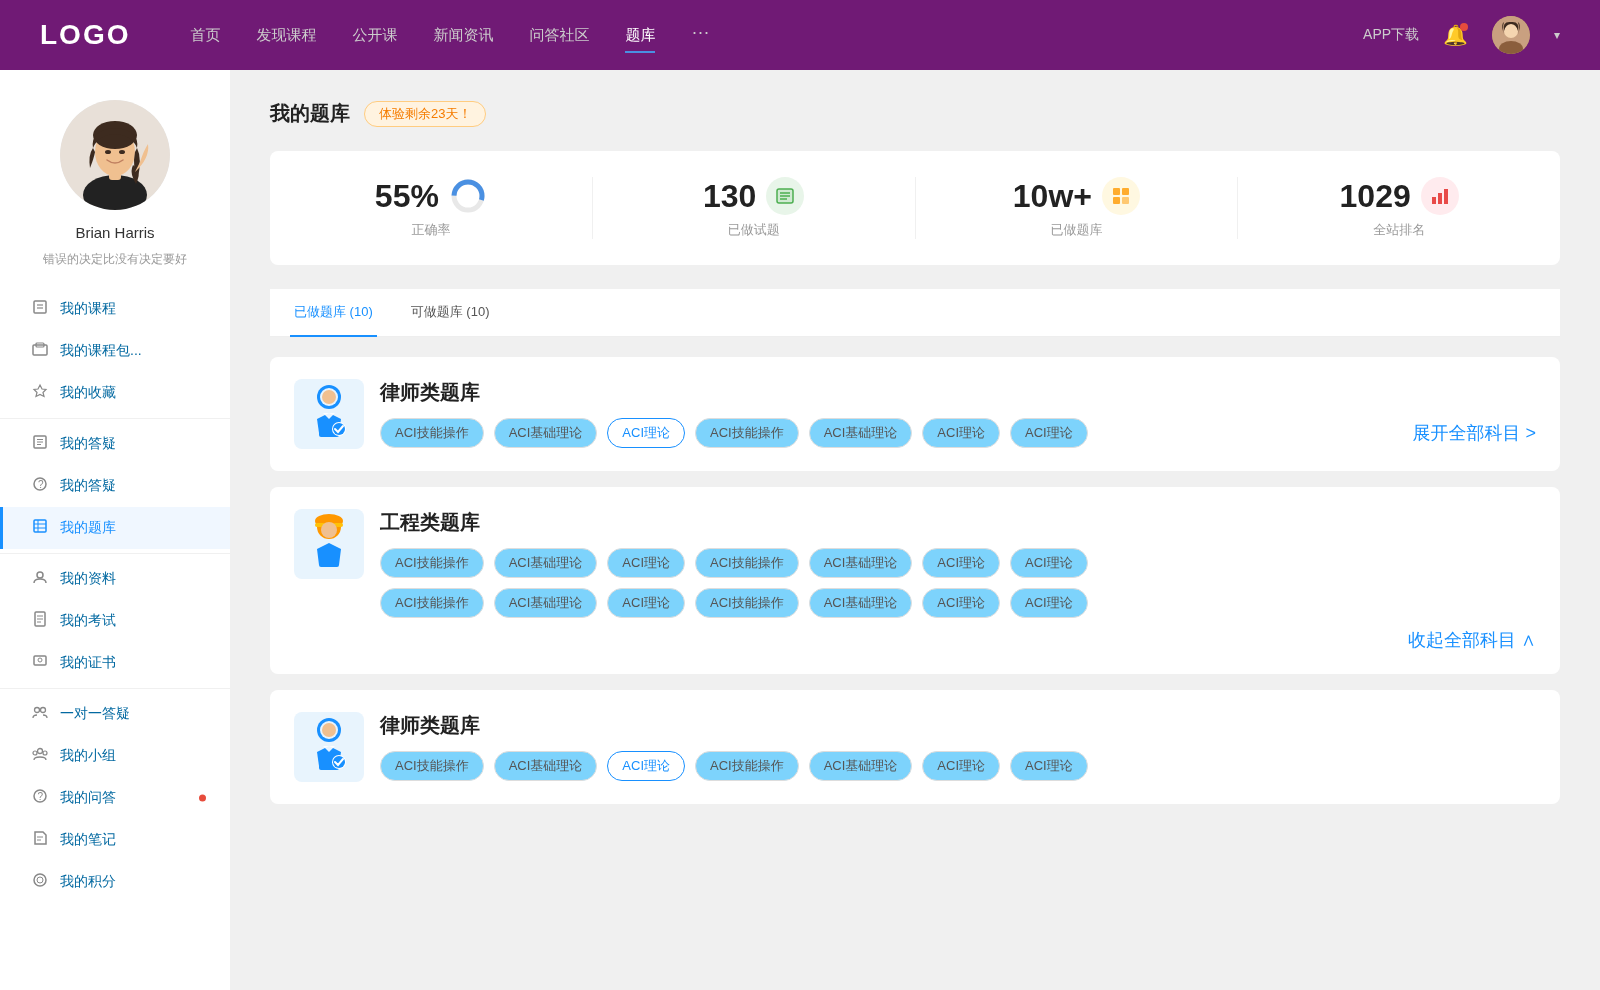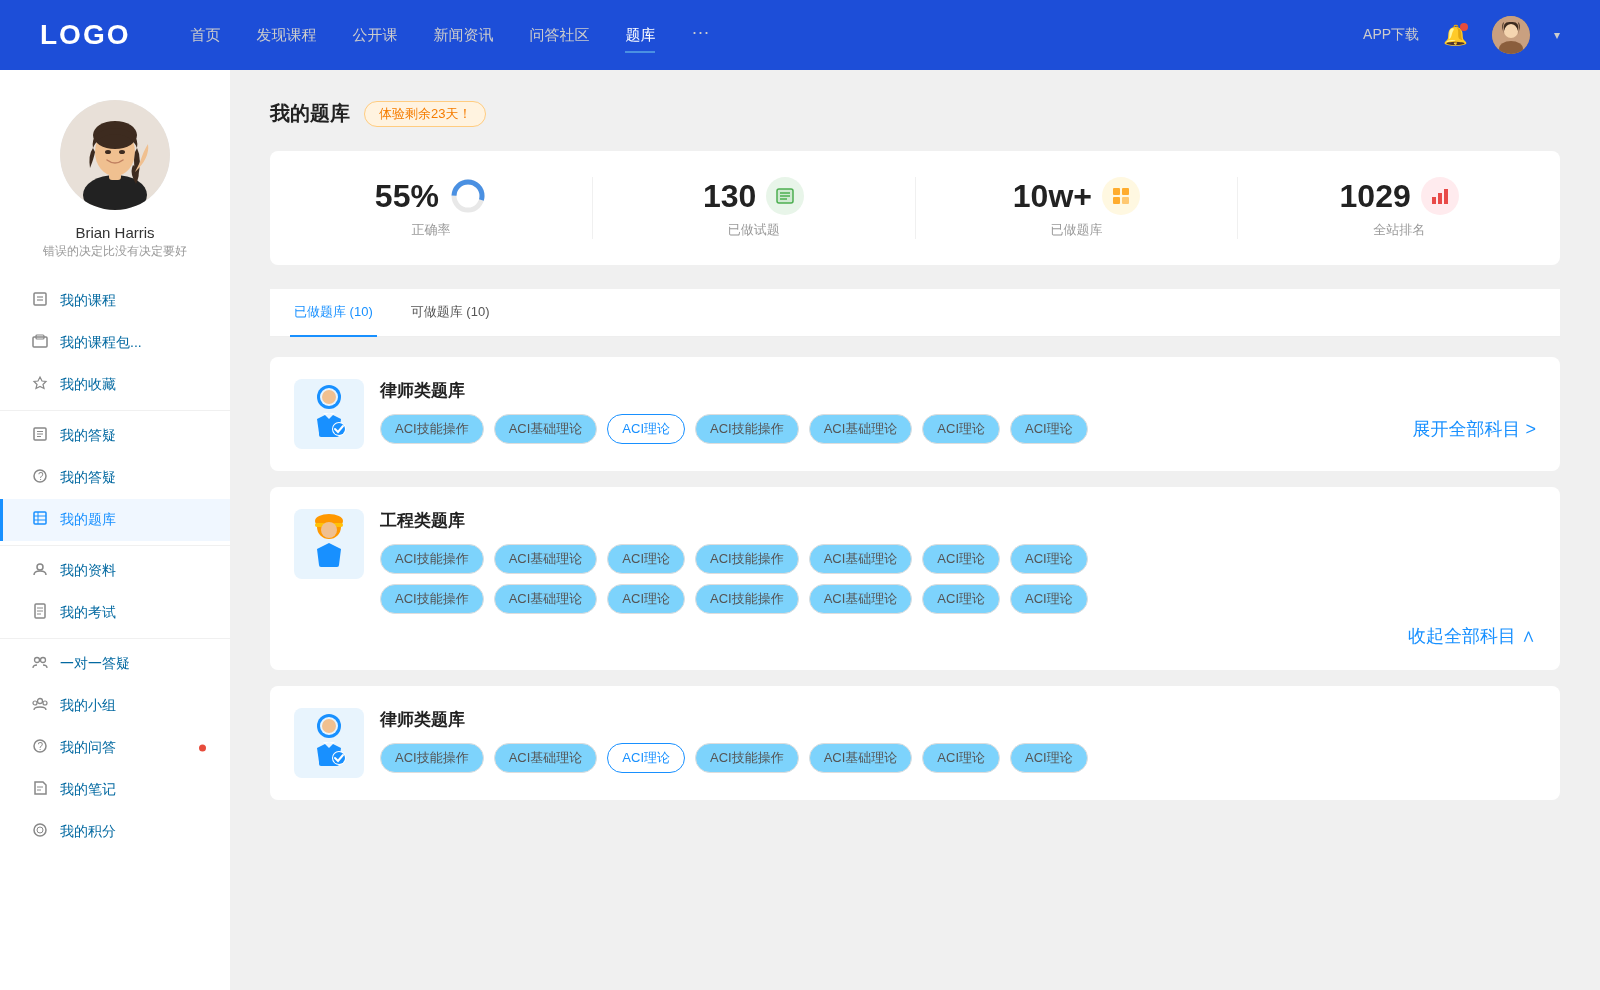--- a/index.html
+++ b/index.html
@@ -1,20 +1,20 @@
 <!DOCTYPE html>
 <html><head>
   <meta charset="utf-8">
   <style>
     * { box-sizing: border-box; margin: 0; padding: 0; }
     body { font-family: 'PingFang SC', 'Microsoft YaHei', sans-serif; background: #f5f5f5; color: #333; }
 
     
     .navbar {
-      background: #1d4ed8;
+      background: #701a75;
       height: 70px;
       display: flex;
       align-items: center;
       padding: 0 40px;
       position: sticky;
       top: 0;
       z-index: 100;
     }
     .nav-logo {
       color: #fff;
@@ -114,21 +114,21 @@
       height: 110px;
       border-radius: 50%;
       background: #e8e8e8;
       overflow: hidden;
       margin-bottom: 14px;
     }
     .sidebar-username {
       font-size: 15px;
       font-weight: 500;
       color: #333;
-      margin-bottom: 2px;
+      margin-bottom: 10px;
     }
     .sidebar-motto {
       font-size: 12px;
       color: #999;
       margin-bottom: 20px;
       text-align: center;
       padding: 0 10px;
     }
     .sidebar-divider {
       width: 100%;
@@ -284,21 +284,21 @@
       width: 70px;
       height: 70px;
       background: #e8f4fd;
       border-radius: 8px;
       display: flex;
       align-items: center;
       justify-content: center;
       flex-shrink: 0;
     }
     .qbank-name {
-      font-size: 17px;
+      font-size: 20px;
       font-weight: 600;
       color: #222;
     }
     .qbank-tag {
       padding: 5px 14px;
       border-radius: 20px;
       border: 1px solid #ddd;
       font-size: 13px;
       color: #555;
       cursor: pointer;
@@ -471,20 +471,29 @@
         <span class="sidebar-item-icon">
           <svg width="16" height="16" viewBox="0 0 16 16">
               <rect x="3" y="1" width="10" height="14" rx="1" fill="none" stroke="#888" stroke-width="1.5"></rect>
               <line x1="5" y1="5" x2="11" y2="5" stroke="#888" stroke-width="1"></line>
               <line x1="5" y1="8" x2="11" y2="8" stroke="#888" stroke-width="1"></line>
               <line x1="5" y1="11" x2="9" y2="11" stroke="#888" stroke-width="1"></line>
             </svg>
         </span>
         <span>我的考试</span>
       </div>
+      <div class="sidebar-item">
+        <span class="sidebar-item-icon">
+          <svg width="16" height="16" viewBox="0 0 16 16">
+              <rect x="2" y="3" width="12" height="9" rx="1" fill="none" stroke="#888" stroke-width="1.5"></rect>
+              <circle cx="8" cy="7" r="2" fill="none" stroke="#888" stroke-width="1"></circle>
+            </svg>
+        </span>
+        <span>我的证书</span>
+      </div>
       <div class="sidebar-divider"></div>
       <div class="sidebar-item">
         <span class="sidebar-item-icon">
           <svg width="16" height="16" viewBox="0 0 16 16">
               <circle cx="5" cy="6" r="2.5" fill="none" stroke="#888" stroke-width="1.3"></circle>
               <circle cx="11" cy="6" r="2.5" fill="none" stroke="#888" stroke-width="1.3"></circle>
               <path d="M1 14 Q1 11 5 11" fill="none" stroke="#888" stroke-width="1.3"></path>
               <path d="M11 11 Q15 11 15 14" fill="none" stroke="#888" stroke-width="1.3"></path>
             </svg>
         </span>

